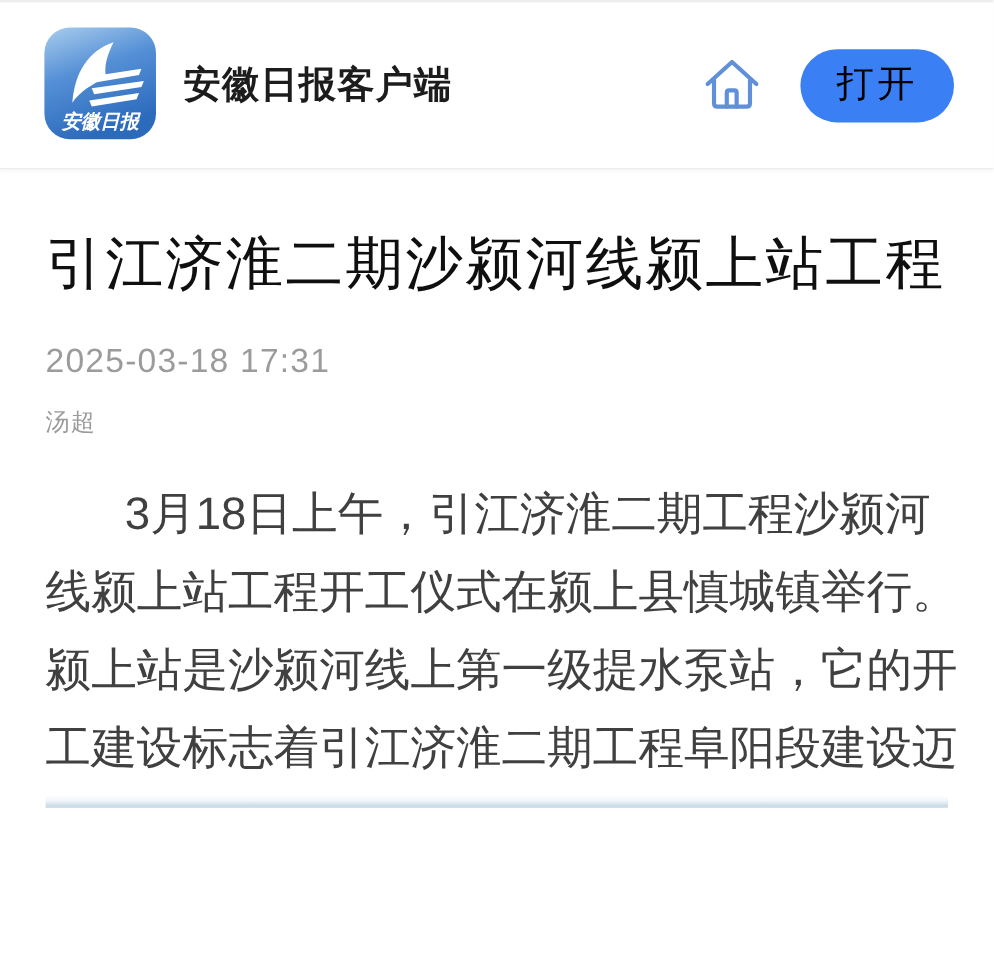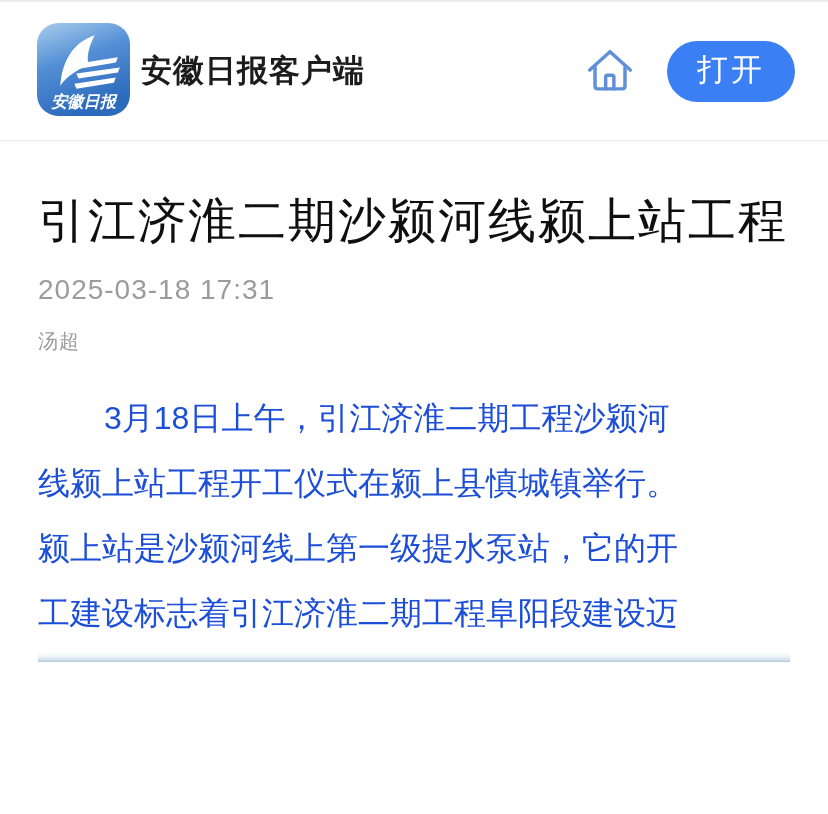--- a/index.html
+++ b/index.html
@@ -20,21 +20,21 @@
     border-top: 2px solid #ededed;
     border-bottom: 1px solid #ececec;
     box-shadow: 0 2px 3px rgba(0,0,0,0.03);
   }
   .app-logo {
     width: 95px; height: 95px;
     flex: 0 0 auto;
     margin-top: -3px;
   }
   .app-titles {
-    margin-left: 10px;
+    margin-left: 22px;
     display: flex;
     flex-direction: row;
     justify-content: center;
   }
   .app-name {
     font-size: 31px;
     font-weight: 600;
     color: #1c1c1c;
     letter-spacing: 1px;
     line-height: 40px;
@@ -54,58 +54,58 @@
     cursor: pointer;
     padding: 0;
     margin-right: 28px;
   }
   .open-btn {
     flex: 0 0 auto;
     width: 128px; height: 61px;
     border: none;
     border-radius: 31px;
     background: #3a80f4;
-    color: #ffffff;
+    color: #000000;
     font-size: 31px;
     letter-spacing: 3px;
     font-family: inherit;
     cursor: pointer;
     padding-bottom: 3px;
   }
 
   
   .article { padding: 0 38px; }
   .article-title {
     margin-top: 36px;
     font-size: 48px;
     line-height: 88px;
     font-weight: 400;
     color: #0f0f0f;
     letter-spacing: 2px;
   }
   .title-line { white-space: nowrap; }
   .publish-time {
-    margin-top: 8px;
+    margin-top: 19px;
     font-size: 28px;
     line-height: 34px;
     color: #9b9b9b;
     letter-spacing: 1px;
   }
   .author {
     margin-top: 19px;
     font-size: 20px;
     line-height: 30px;
     color: #9b9b9b;
     letter-spacing: 1px;
   }
   .body-text {
     margin-top: 30px;
-    font-size: 32px;
+    font-size: 38px;
     line-height: 65px;
-    color: #1d4ed8;
+    color: #404040;
   }
   .para-line { white-space: nowrap; }
   .para-line.indent { padding-left: 66px; }
 
   
   .photo-edge {
     margin-top: 6px;
     height: 10px;
     background: linear-gradient(to bottom, #fdfeff 0%, #eef5f9 50%, #c6d8e5 100%);
     border-bottom: 1px solid #b9cddc;

